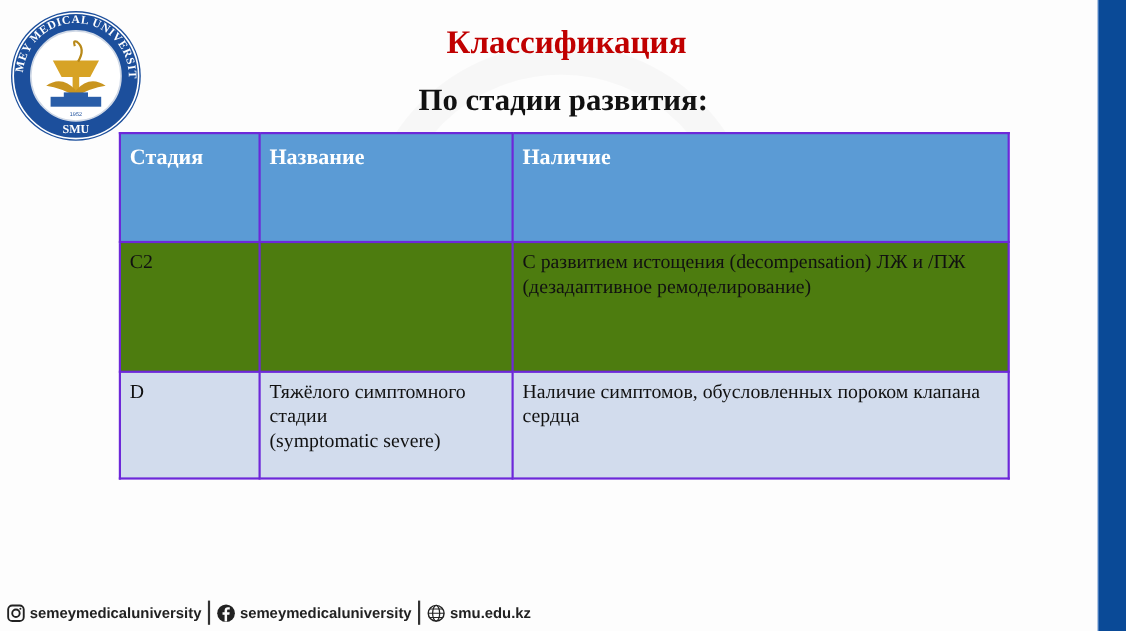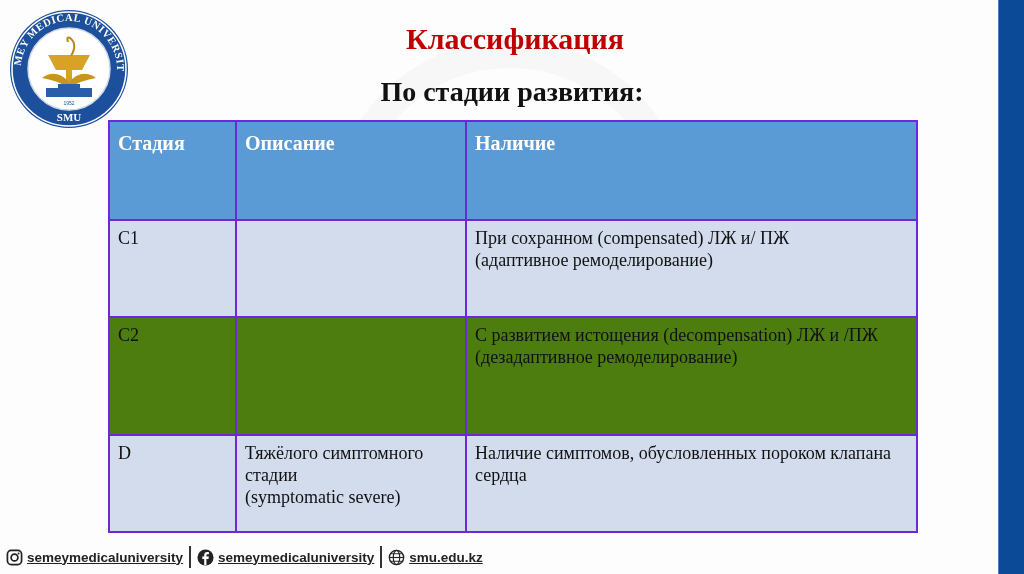--- a/index.html
+++ b/index.html
@@ -10,21 +10,21 @@
   .title{position:absolute;left:0;top:22px;width:1024px;text-align:center;color:#c00000;font-weight:bold;font-size:30px;padding-left:3px;}
   .subtitle{position:absolute;left:0;top:76px;width:1024px;text-align:center;color:#111;font-weight:bold;font-size:28px;}
   table.stages{position:absolute;left:108px;top:120px;width:808px;border-collapse:collapse;table-layout:fixed;}
   table.stages th,table.stages td{border:2px solid #6d28d9;vertical-align:top;text-align:left;padding:6px 8px;font-size:18px;line-height:22px;}
   table.stages th{background:#5b9bd5;color:#fff;font-weight:bold;font-size:20px;height:81px;padding-top:10px;}
   tr.r1 td{background:#d2dced;height:83px;}
   tr.r2 td{background:#4d7c0f;height:104px;}
   tr.r3 td{background:#d2dced;height:83px;}
   table.stages td{color:#111;}
   .desc-line{display:block;}
-  .footer{position:absolute;left:6px;top:546px;display:flex;align-items:center;font-family:"Liberation Sans",sans-serif;font-weight:bold;font-size:13.5px;color:#222;text-decoration:underline;}
+  .footer{position:absolute;left:6px;top:546px;display:flex;align-items:center;font-family:"Liberation Sans",sans-serif;font-weight:bold;font-size:13.5px;color:#222;}
   .footer .ico{display:inline-block;width:17px;height:17px;margin-right:4px;}
   .footer .sep{width:2px;height:22px;background:#333;margin:0 6px;}
 </style>
 </head>
 <body>
 
 <div class="watermark"></div>
 <div class="blue-bar"></div>
 
 <div class="logo">
@@ -55,33 +55,25 @@
 
 <table class="stages">
   <colgroup>
       <col style="width:127px">
       <col style="width:230px">
       <col style="width:451px">
     </colgroup>
   <thead>
     <tr>
       <th>Стадия</th>
-      <th>Описание</th>
+      <th>Название</th>
       <th>Наличие</th>
     </tr>
   </thead>
   <tbody>
-    <tr class="r1">
-      <td>C1</td>
-      <td></td>
-      <td>
-        <span class="desc-line">При сохранном (compensated) ЛЖ и/ ПЖ</span>
-        <span class="desc-line">(адаптивное ремоделирование)</span>
-      </td>
-    </tr>
     <tr class="r2">
       <td>C2</td>
       <td></td>
       <td>
         <span class="desc-line" style="width:430px">С развитием истощения (decompensation) ЛЖ и /ПЖ</span>
         <span class="desc-line">(дезадаптивное ремоделирование)</span>
       </td>
     </tr>
     <tr class="r3">
       <td>D</td>

